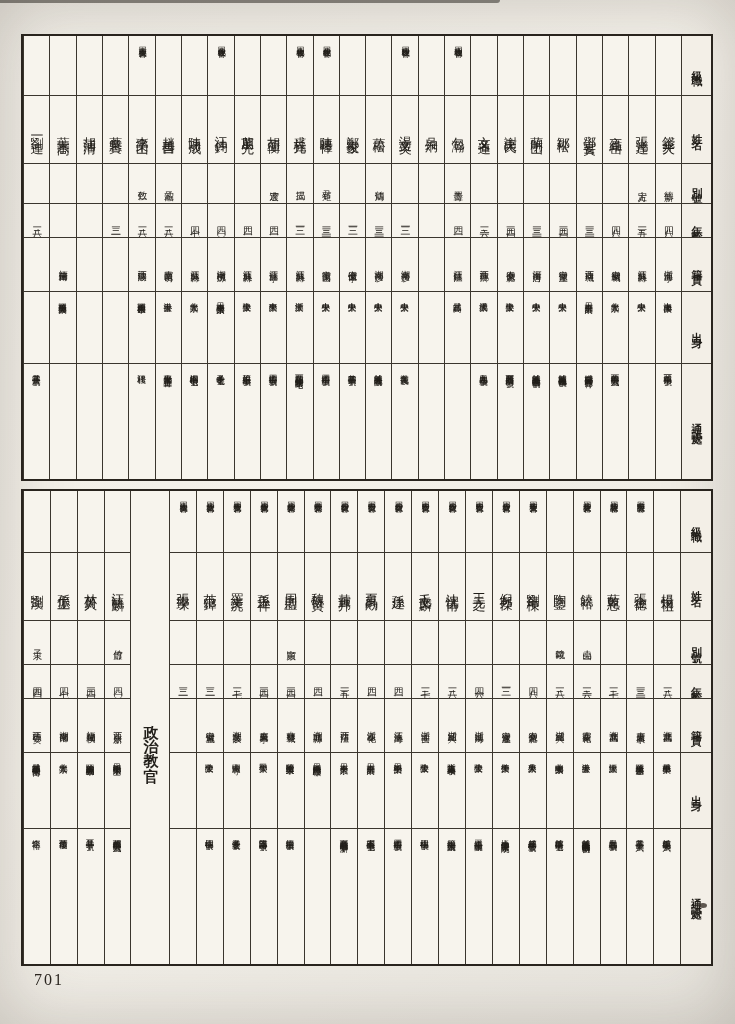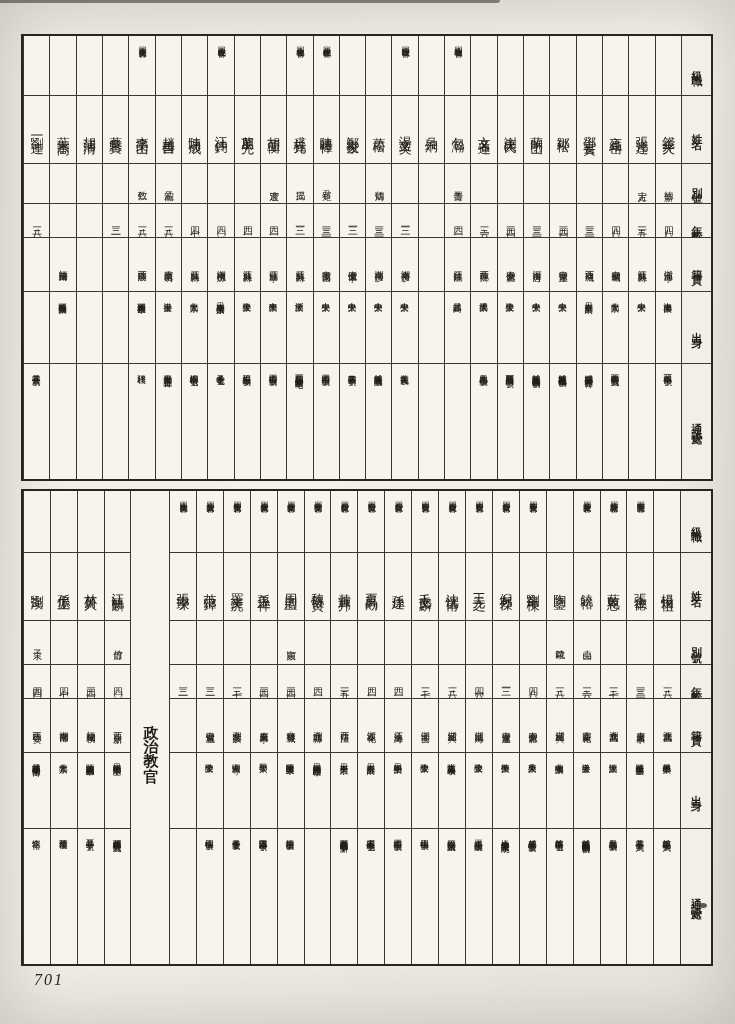--- a/index.html
+++ b/index.html
@@ -52,21 +52,21 @@
   .c-rank .vt{font-size:8px;letter-spacing:0.5px;}
   .c-name .vt{font-size:13px;letter-spacing:2.5px;}
   .c-alias .vt{font-size:9.5px;}
   .c-age .vt{font-size:10px;letter-spacing:2px;}
   .c-origin .vt{font-size:9px;}
   .c-background .vt{font-size:8.5px;letter-spacing:0.5px;}
   .c-address .vt{font-size:8.5px;letter-spacing:0.5px;}
   .divider-cell .vt{font-size:15px;font-weight:bold;letter-spacing:14px;padding-top:26px;}
   .page-number{
     position:absolute;left:34px;top:971px;
-    font-size:16px;letter-spacing:2px;color:#2a251f;font-style:italic;
+    font-size:16px;letter-spacing:2px;color:#2a251f;
   }
 </style>
 </head>
 <body>
 
 <div class="scan">
   <div class="blemish-top"></div>
   <div id="table-0" class="roster">
       <div class="col header-col">
         <div class="cell hcell" style="height: 60px;">

